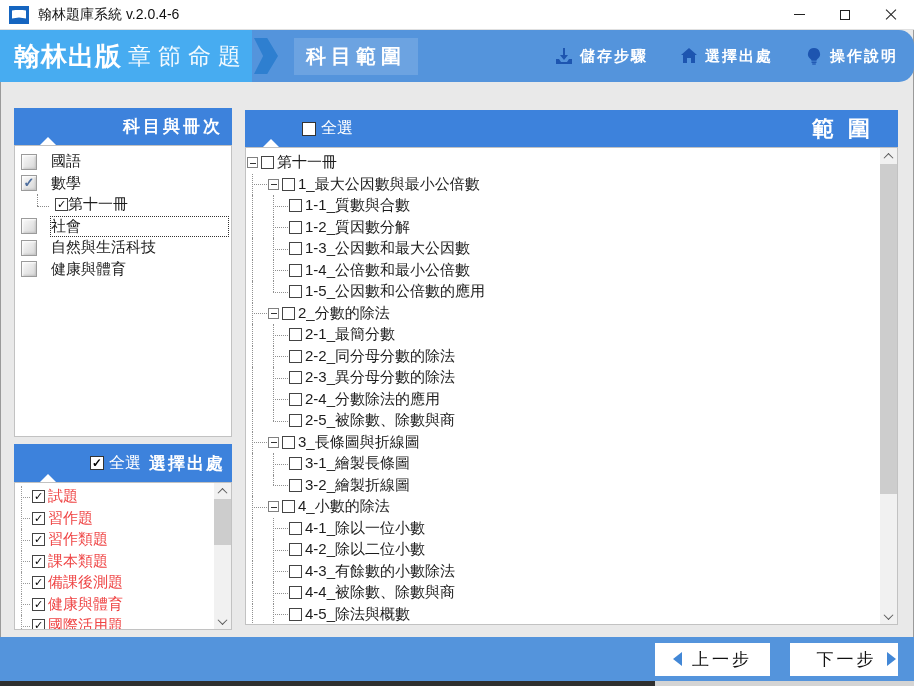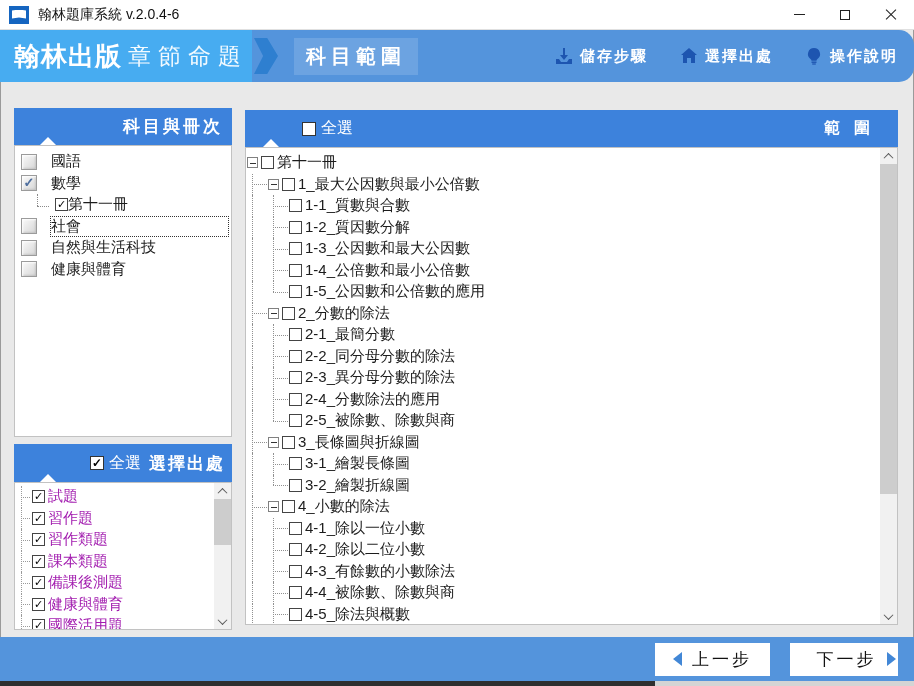--- a/index.html
+++ b/index.html
@@ -40,21 +40,21 @@
 
   .subjects-head { left:14px; top:108px; width:218px; height:37px; }
   .subjects-head .ptitle { margin-left:auto; padding-right:9px; font-size:17px; font-weight:bold; letter-spacing:3px; }
   .subjects-body { left:14px; top:145px; width:218px; height:292px; padding-top:5px; }
 
   .sources-head { left:14px; top:444px; width:218px; height:38px; }
   .sources-body { left:14px; top:482px; width:218px; height:148px; padding-top:3px; }
   .sources-head .ptitle { margin-left:auto; padding-right:7px; font-size:17px; font-weight:bold; letter-spacing:2px; }
 
   .range-head { left:245px; top:110px; width:653px; height:37px; }
-  .range-head .ptitle { margin-left:auto; padding-right:14px; font-size:16px; font-weight:bold; letter-spacing:14px; }
+  .range-head .ptitle { margin-left:auto; padding-right:14px; font-size:22px; font-weight:bold; letter-spacing:14px; }
   .range-body { left:245px; top:147px; width:653px; height:478px; padding-top:4px; }
 
   .selall { display:flex; align-items:center; gap:5px;padding-left:20px; }
   .selall .hcb { width:14px; height:14px; background:#ffffff; border:1px solid #333; font-size:12px; line-height:13px; text-align:center; color:#000; font-weight:bold; }
   .selall .sel-label { font-size:16px; color:#fff; }
   .range-head .selall { margin-left:37px; }
   .sources-head .selall { margin-left:56px; }
 
   
   .serif { font-family:Liberation Sans, sans-serif; }
@@ -66,21 +66,21 @@
   .subj-label { font-size:15px; color:#1c1c1c; }
   .subj-label.focused { flex:1; outline:1px dotted #333; outline-offset:0px; margin-right:3px; }
   .child-guide { width:26px; height:100%; position:relative; flex:none; margin-left:14px; }
   .child-guide::before { content:""; position:absolute; left:8px; top:0; height:55%; border-left:1px dotted #8a8a8a; }
   .child-guide::after { content:""; position:absolute; left:8px; top:55%; width:12px; border-top:1px dotted #8a8a8a; }
 
   
   .src-guide { width:14px; height:100%; position:relative; flex:none; margin-left:3px; }
   .src-guide::before { content:""; position:absolute; left:3px; top:0; height:100%; border-left:1px dotted #9a9a9a; }
   .src-guide::after { content:""; position:absolute; left:3px; top:50%; width:9px; border-top:1px dotted #9a9a9a; }
-  .src-label { font-size:15px; color:#a21caf; margin-left:3px; }
+  .src-label { font-size:15px; color:#ef4444; margin-left:3px; }
 
   
   .tree-row { display:flex; align-items:center; height:21.5px; padding-left:1px; }
   .gcol { width:21px; height:100%; position:relative; flex:none; }
   .gcol.v::before { content:""; position:absolute; left:5px; top:0; height:100%; border-left:1px dotted #909090; }
   .gcol.t::before { content:""; position:absolute; left:5px; top:0; height:100%; border-left:1px dotted #909090; }
   .gcol.t::after  { content:""; position:absolute; left:5px; top:50%; width:15px; border-top:1px dotted #909090; }
   .gcol.e::before { content:""; position:absolute; left:5px; top:0; height:50%; border-left:1px dotted #909090; }
   .gcol.e::after  { content:""; position:absolute; left:5px; top:50%; width:15px; border-top:1px dotted #909090; }
   .exp-col { width:14px; height:100%; position:relative; flex:none; }

